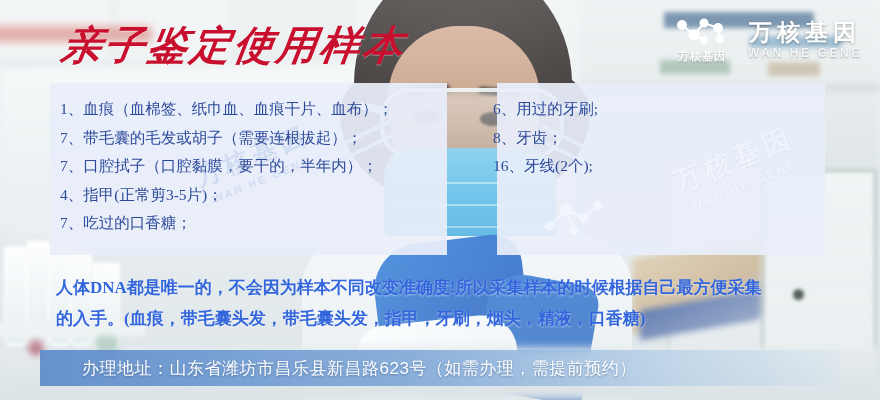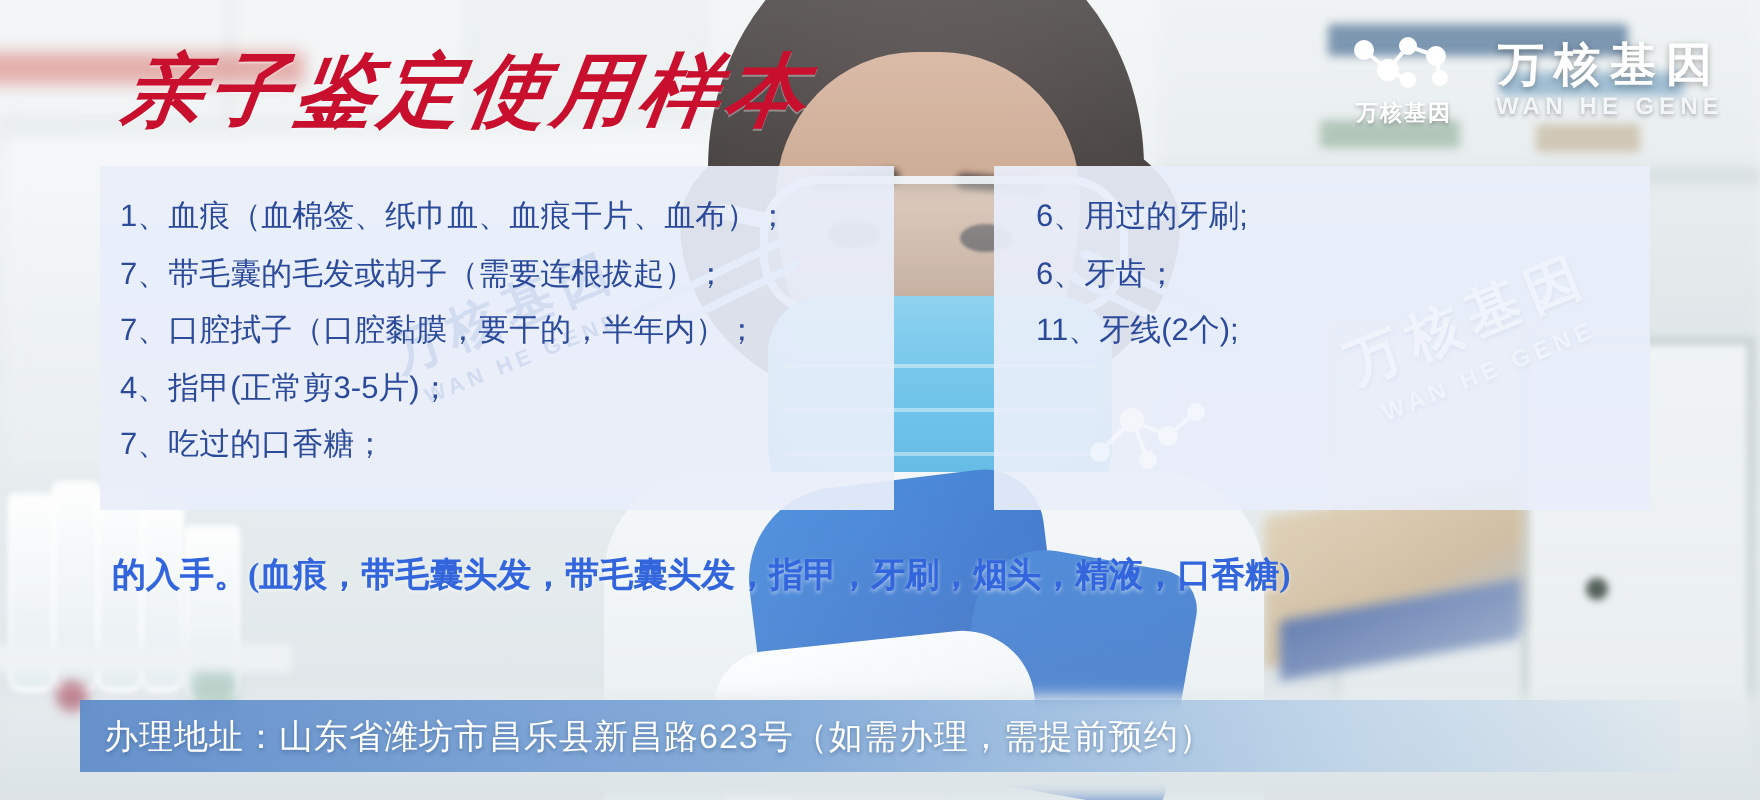--- a/index.html
+++ b/index.html
@@ -214,23 +214,24 @@
   .panel{
     position:absolute;top:83px;height:172px;
     background:rgba(232,238,250,.93);
   }
   .panel-left{left:50px;width:397px;}
   .panel-right{left:497px;width:328px;}
   .list{
     position:absolute;top:0;left:0;
     color:#2c4a9a;font-size:15.5px;line-height:28.5px;
     white-space:nowrap;
+    font-family:Liberation Serif, serif;
   }
   .list-left{left:60px;top:95px;}
-  .list-right{left:518px;top:95px;}
+  .list-right{left:493px;top:95px;}
   .list div{padding:0;}
 
   
   .wm-inner{
     position:absolute;left:150px;top:108px;width:210px;height:110px;
     transform:rotate(-22deg);opacity:.30;pointer-events:none;
     display:flex;flex-direction:column;align-items:center;justify-content:center;
   }
   .wm-inner .wcn{font-size:25px;font-weight:700;color:#9fb4de;letter-spacing:5px;}
   .wm-inner .wen{font-size:11px;font-weight:700;color:#9fb4de;letter-spacing:2.4px;margin-top:3px;}
@@ -257,21 +258,21 @@
     text-shadow:0 1px 2px rgba(255,255,255,.55);
   }
 
   
   .addrbar{
     position:absolute;left:40px;top:350px;width:800px;height:36px;
     background:linear-gradient(90deg,rgba(92,138,201,.92) 0%,rgba(120,163,214,.85) 45%,rgba(168,200,230,.55) 80%,rgba(200,222,240,.18) 100%);
     display:flex;align-items:center;
   }
   .addrtext{
-    color:#ffffff;font-size:17px;letter-spacing:.5px;margin-left:12px;
+    color:#ffffff;font-size:17px;letter-spacing:.5px;margin-left:42px;
     text-shadow:0 1px 2px rgba(40,70,120,.45);white-space:nowrap;
   }
 </style>
 </head>
 <body>
 
 <div class="banner">
 
   <div class="photo">
     <div class="bg-wall"></div>
@@ -383,30 +384,31 @@
         <circle cx="26" cy="14" r="5"></circle>
         <circle cx="44" cy="22" r="4"></circle>
         <circle cx="58" cy="10" r="3.5"></circle>
         <circle cx="34" cy="34" r="3.5"></circle>
       </g>
     </svg>
   </span>
 
   <div class="list list-right">
     <div>6、用过的牙刷;</div>
-    <div>6、牙齿；</div>
-    <div>11、牙线(2个);</div>
+    <div>8、牙齿；</div>
+    <div>16、牙线(2个);</div>
   </div>
 
   <div class="wm-right">
     <span class="wcn">万核基因</span>
     <span class="wen">WAN HE GENE</span>
   </div>
 
   <div class="para">
+    <div>人体DNA都是唯一的，不会因为样本不同改变准确度!所以采集样本的时候根据自己最方便采集</div>
     <div>的入手。(血痕，带毛囊头发，带毛囊头发，指甲，牙刷，烟头，精液，口香糖)</div>
   </div>
 
   <div class="addrbar">
     <span class="addrtext">办理地址：山东省潍坊市昌乐县新昌路623号（如需办理，需提前预约）</span>
   </div>
 
 </div>
 
 </body></html>

